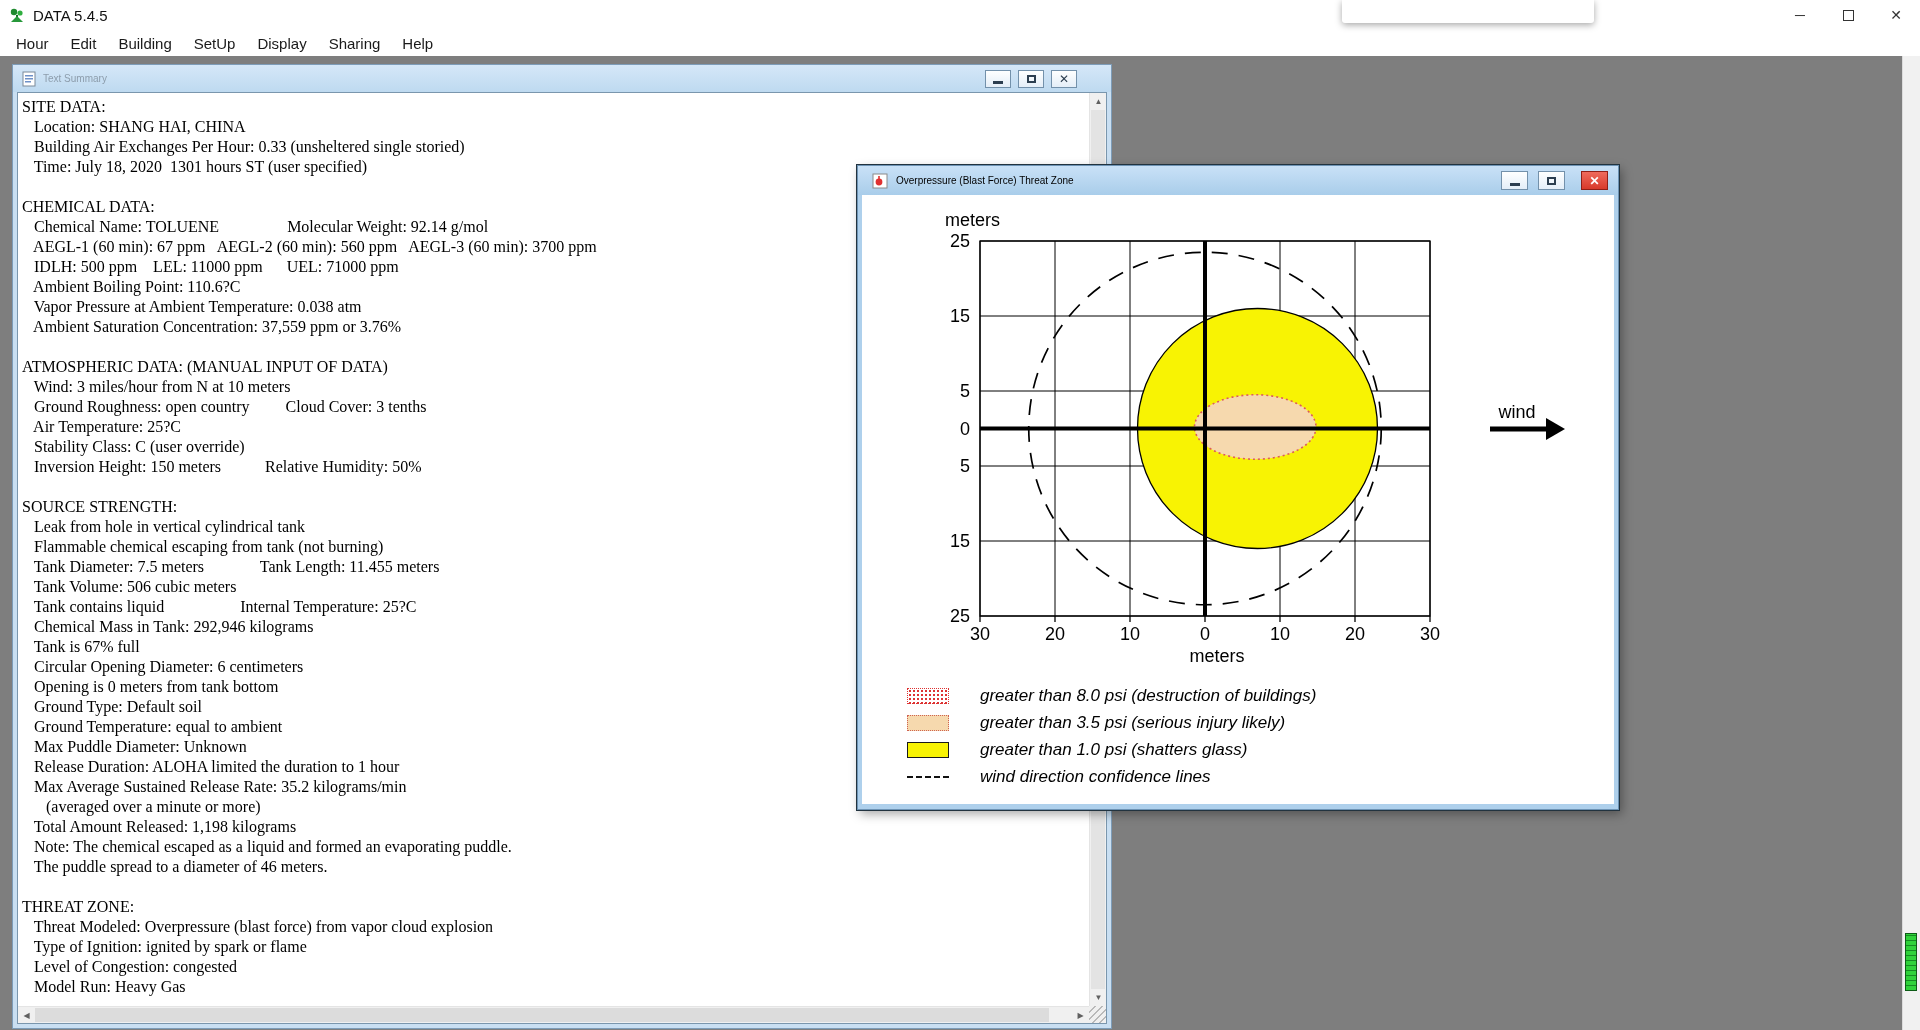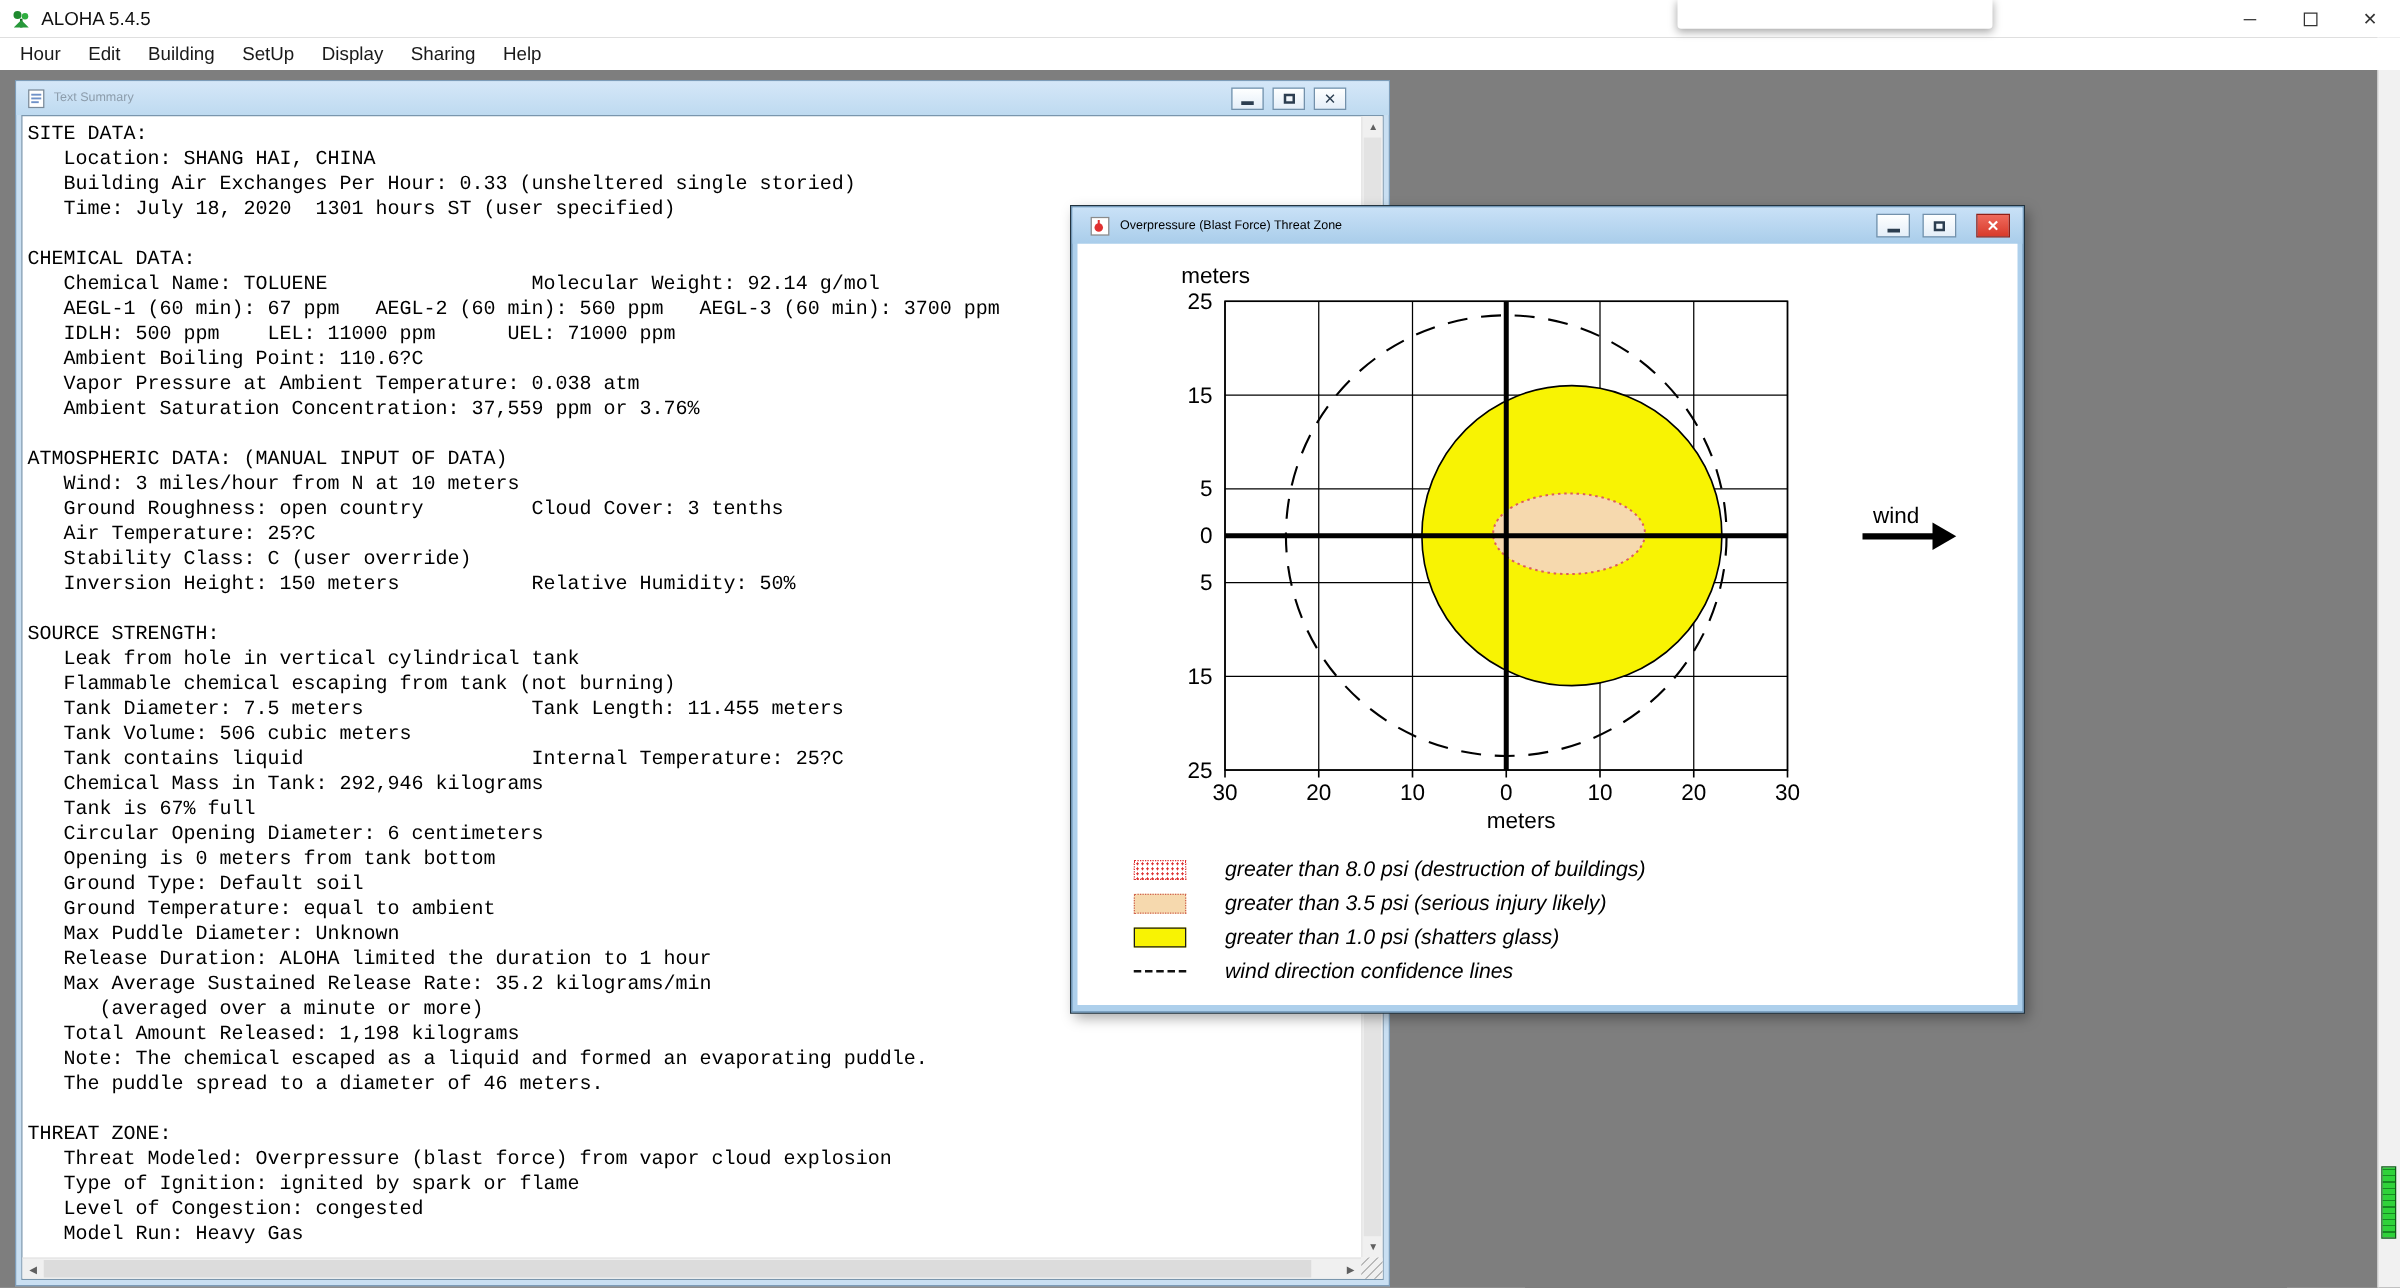--- a/index.html
+++ b/index.html
@@ -47,21 +47,21 @@
   
   #textSummaryWin{left:12px;top:64px;width:1100px;height:965px;background:#c9dff2;
     border:1px solid #7d9cb8;z-index:5;}
   #tsTitle{height:27px;background:linear-gradient(#d5e7f8,#bedaf0);padding:0 8px;}
   #tsTitle .title-text{color:#8d9dac;margin-left:6px;}
   #tsTitle .mdi-buttons{margin-right:26px;gap:7px;}
   #tsTitle .mdi-btn{width:26px;}
   #tsContent{position:absolute;left:4px;right:4px;top:27px;height:932px;background:#ffffff;
     border:1px solid #7a96ad;}
   #tsText{position:absolute;left:0;top:0;right:17px;bottom:17px;overflow:hidden;margin:0;
-    padding:4px 0 0 4px;font-family:Liberation Mono, monospace;font-size:16px;line-height:20px;
+    padding:4px 0 0 4px;font-family:Liberation Serif, serif;font-size:16px;line-height:20px;
     color:#000;white-space:pre;}
   .ts-vscroll{position:absolute;right:0;top:0;bottom:17px;width:17px;background:#f0f0f0;
     border-left:1px solid #e4e4e4;}
   .ts-vscroll .sb-arrow{position:absolute;left:0;width:17px;height:17px;display:flex;
     align-items:center;justify-content:center;color:#606060;font-size:8px;}
   .ts-vscroll .sb-thumb{position:absolute;left:1px;right:1px;top:17px;bottom:17px;background:#e3e3e3;}
   .ts-hscroll{position:absolute;left:0;right:17px;bottom:0;height:17px;background:#f0f0f0;
     border-top:1px solid #e4e4e4;}
   .ts-hscroll .sb-arrow{position:absolute;top:0;width:17px;height:17px;display:flex;
     align-items:center;justify-content:center;color:#606060;font-size:8px;}
@@ -96,21 +96,21 @@
 <body>
 
 <div class="app-titlebar">
   <svg class="app-icon" viewBox="0 0 16 16">
     <rect x="0" y="0" width="16" height="16" fill="#ffffff"></rect>
     <circle cx="5" cy="5" r="3.2" fill="#1f8a2f"></circle>
     <circle cx="11" cy="6" r="2.6" fill="#2fae3f"></circle>
     <rect x="7" y="8" width="2" height="7" fill="#156622"></rect>
     <path d="M2 15 L8 9 L14 15 Z" fill="#27983a"></path>
   </svg>
-  <span class="app-title">ALOHA 5.4.5</span>
+  <span class="app-title">DATA 5.4.5</span>
 </div>
 <div class="overlay-panel"></div>
 <div class="app-controls">
   <div class="app-ctl">
     <span>─</span>
   </div>
   <div class="app-ctl">
     <span class="restore-box"></span>
   </div>
   <div class="app-ctl">

